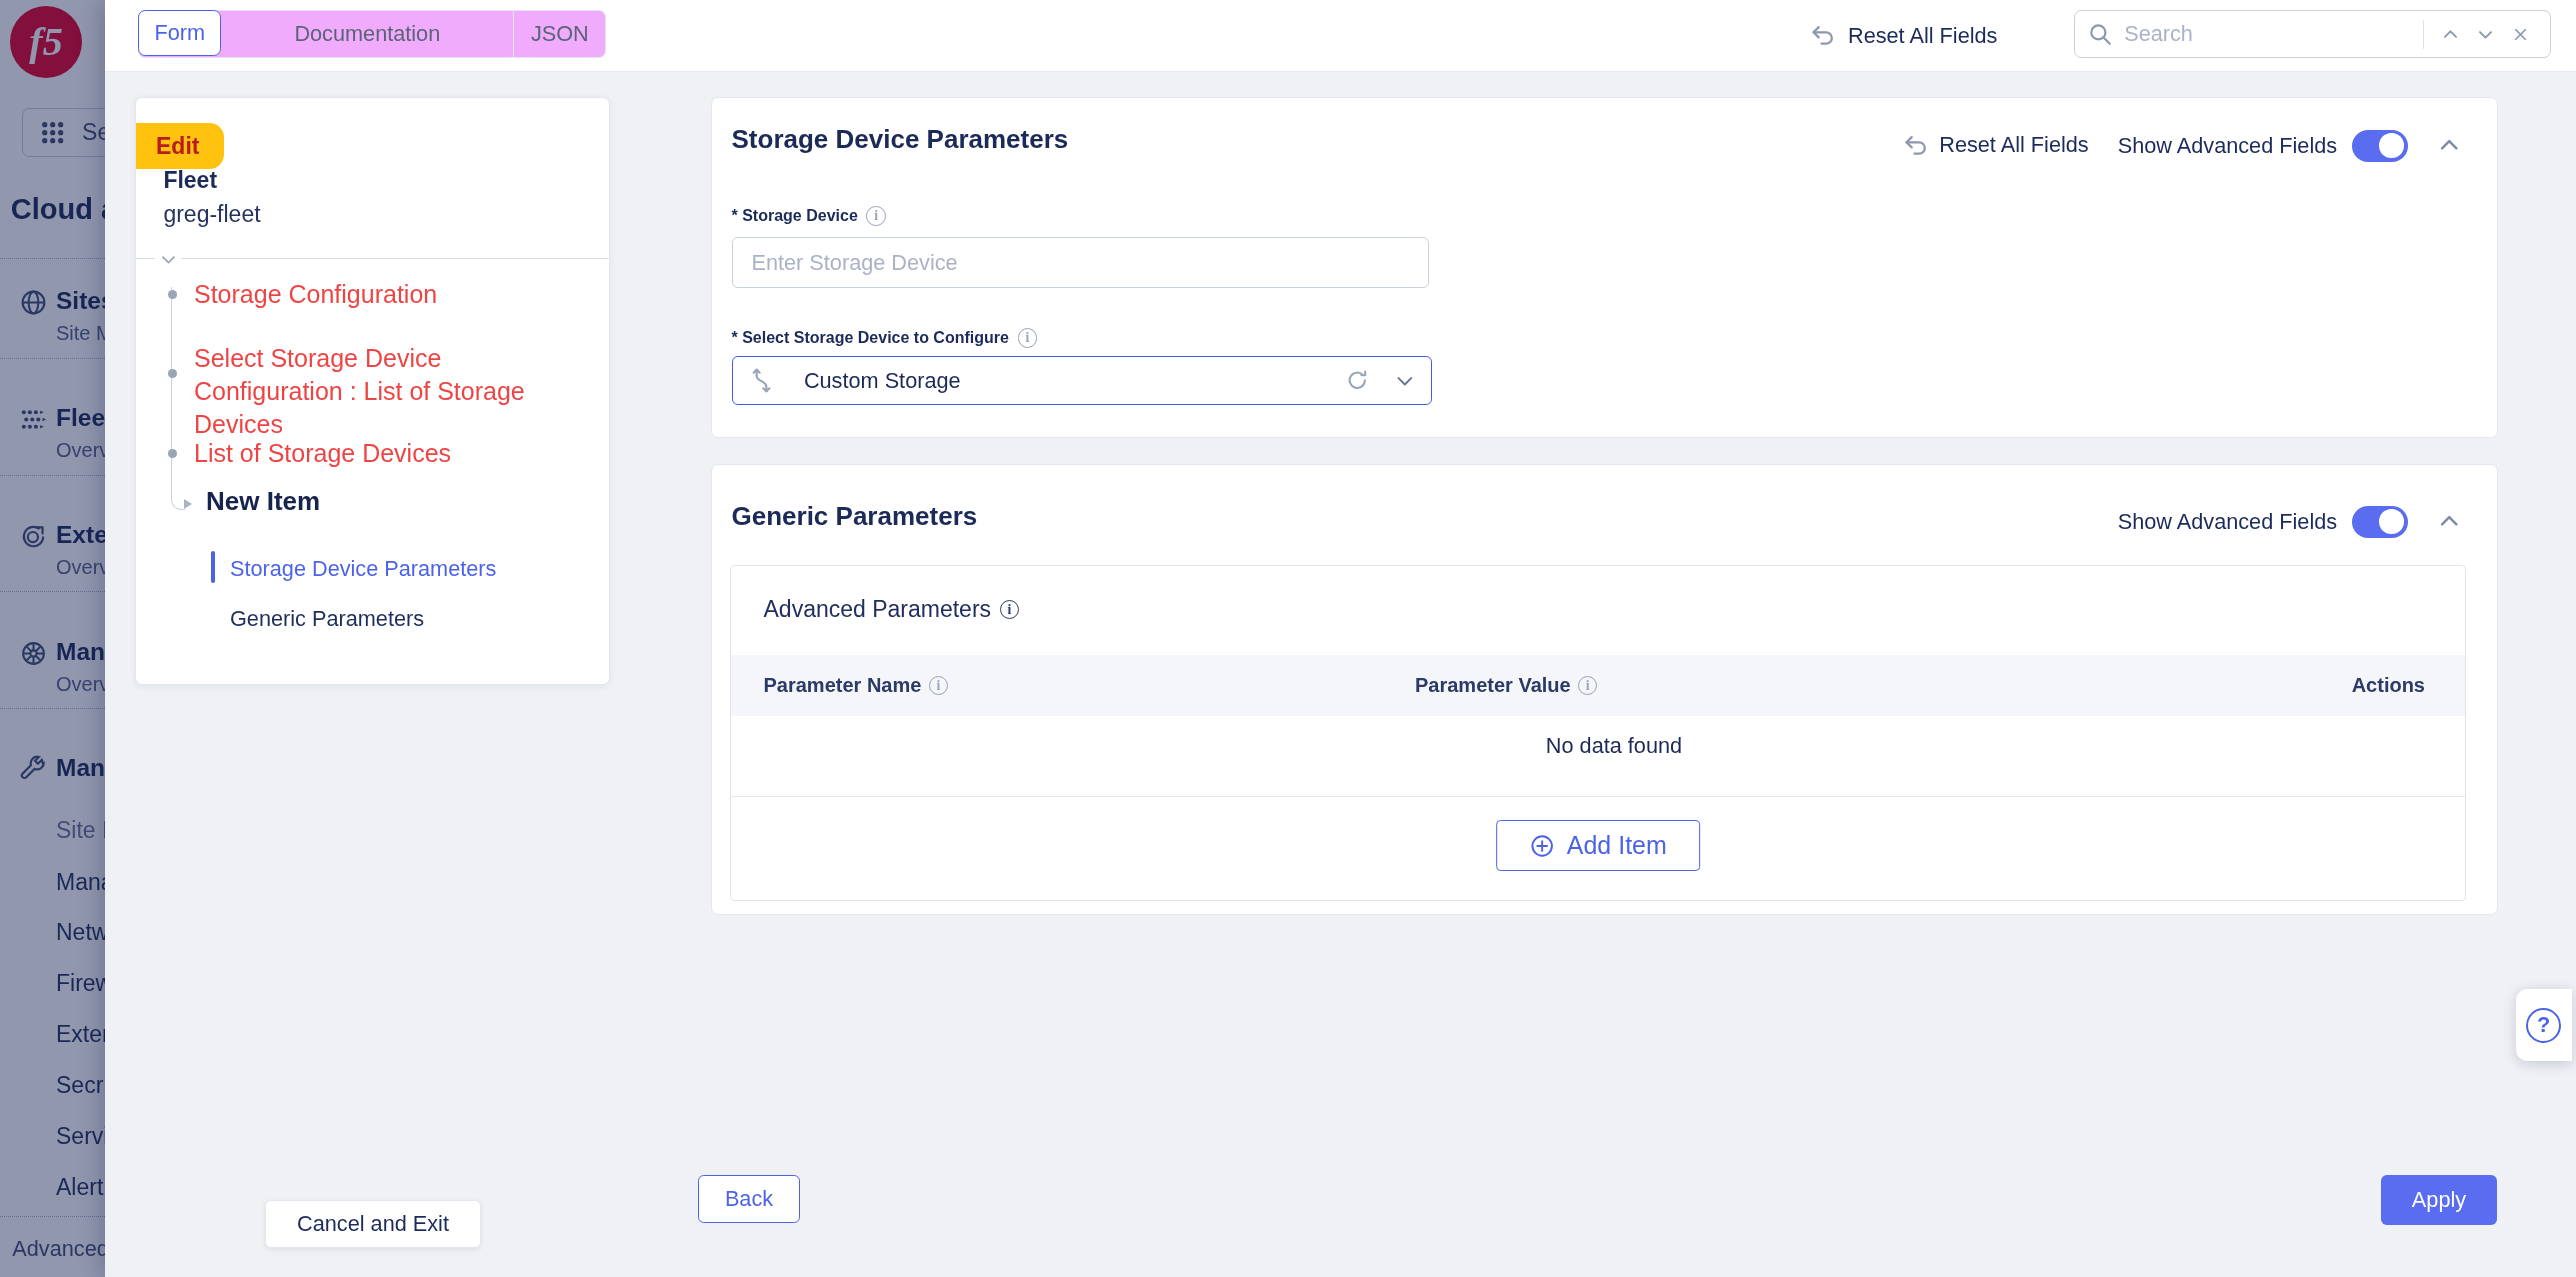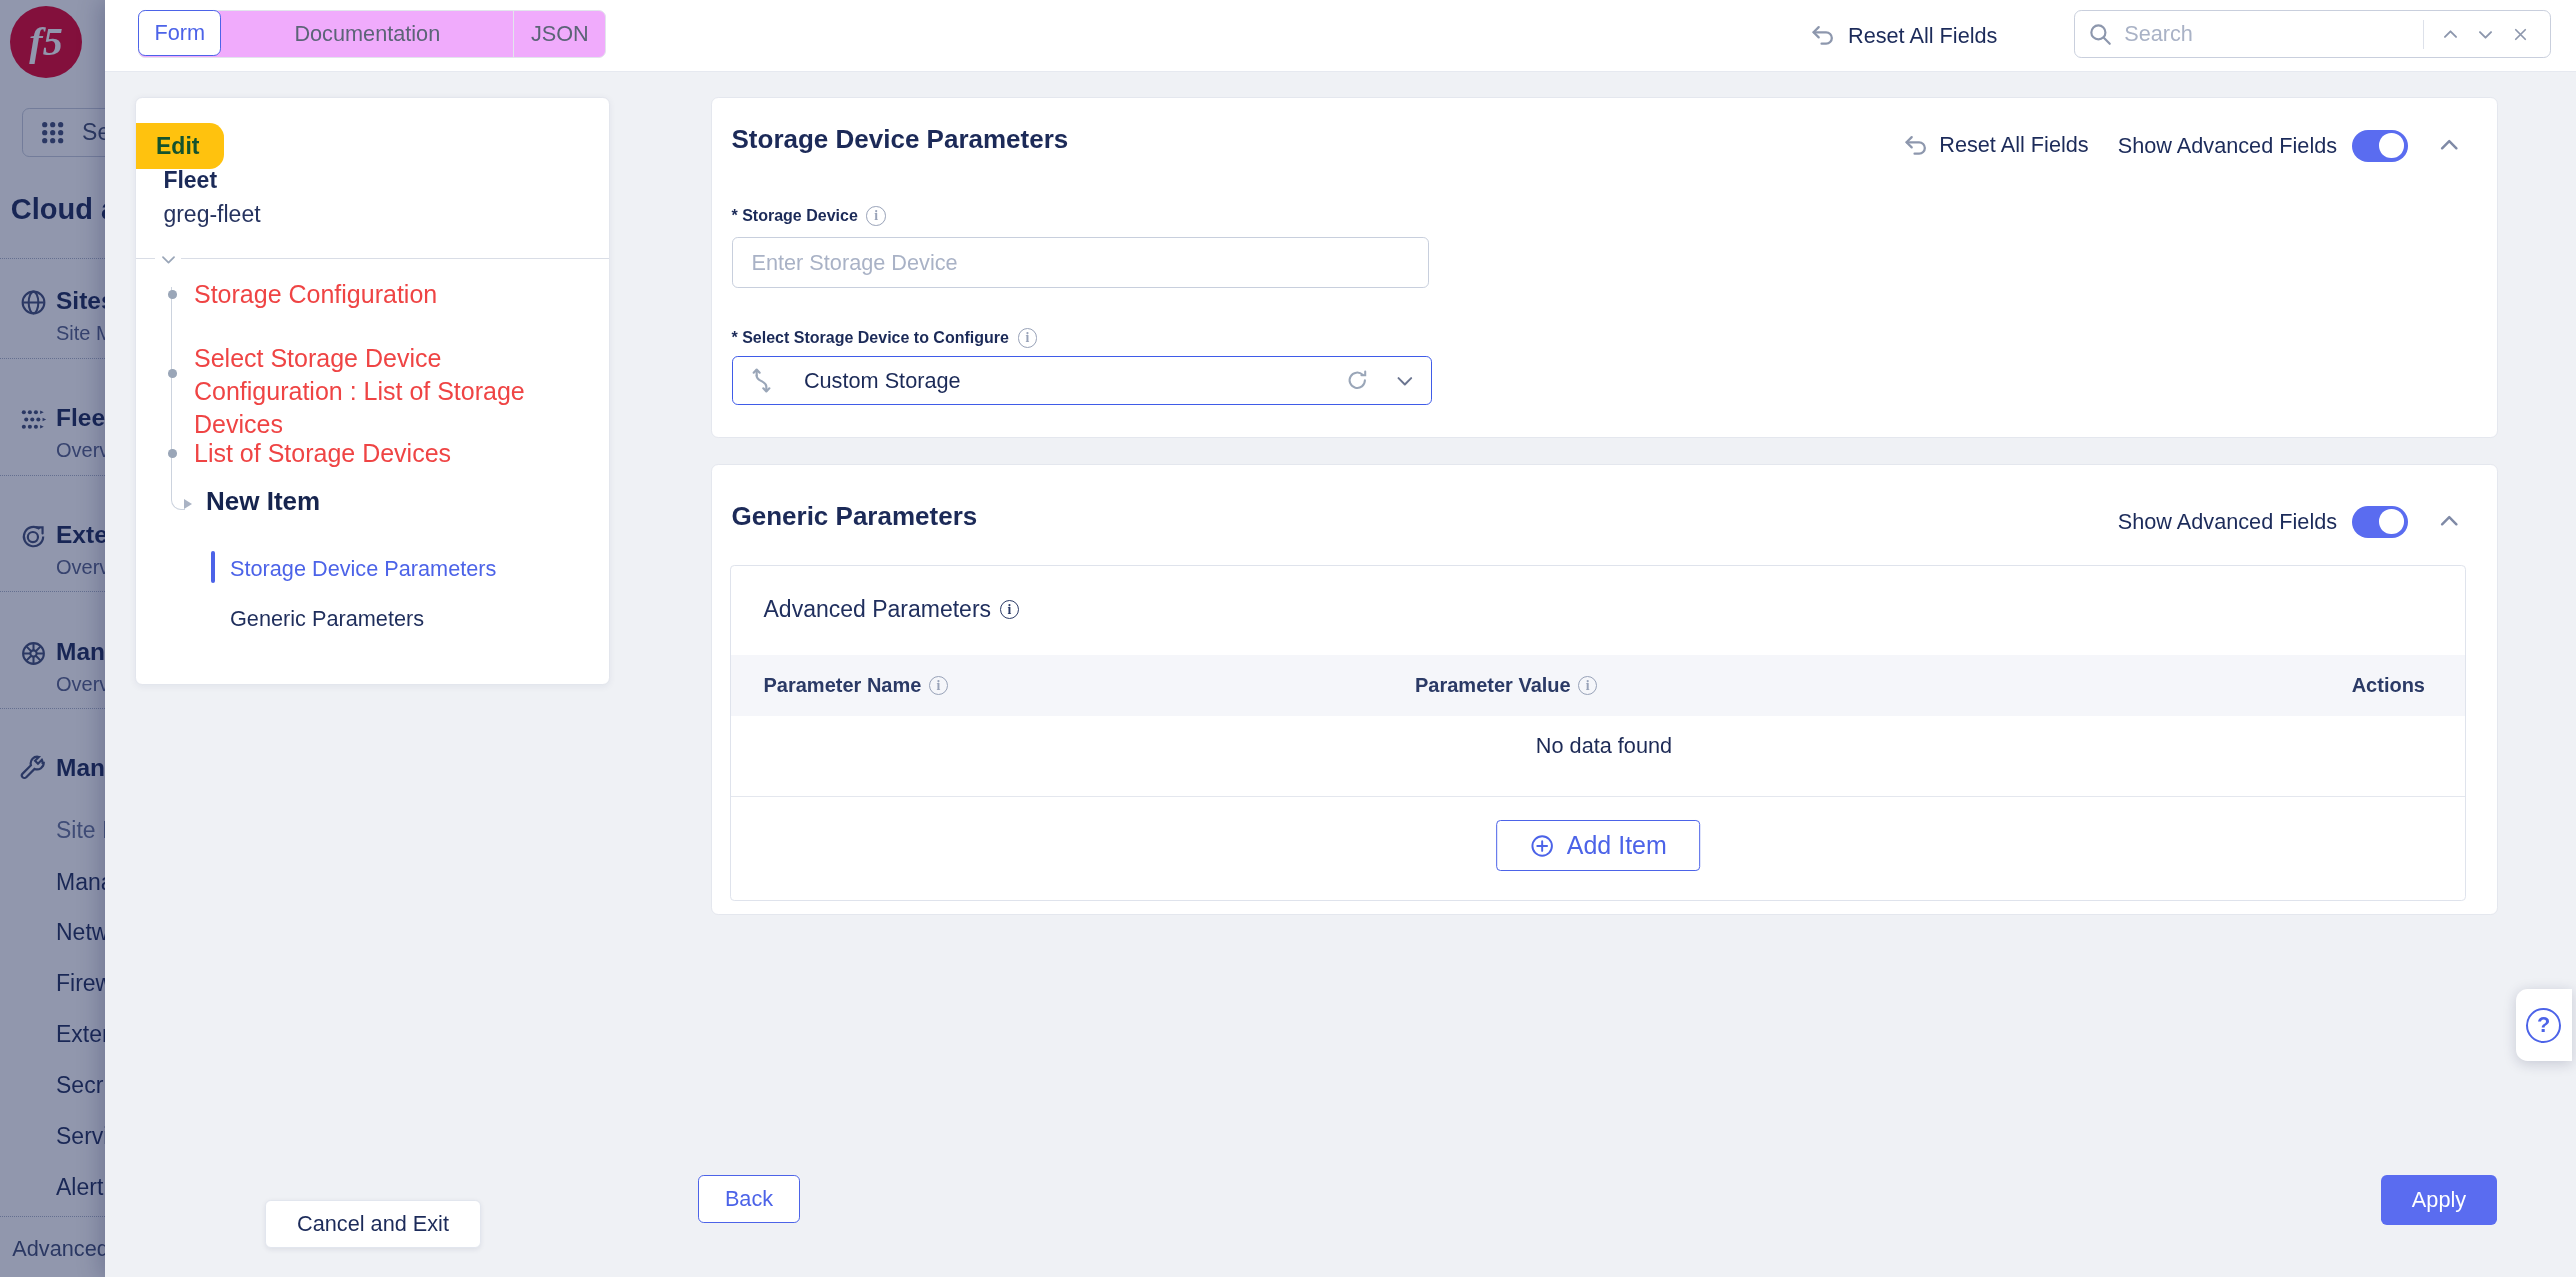--- a/index.html
+++ b/index.html
@@ -52,21 +52,21 @@
                      font-family:"Liberation Sans", sans-serif; background:transparent; }
   .searchbox input::placeholder { color:#a9b2c6; }
   .s-sep { width:0.7px; height:29px; background:#dde1ea; margin:0 10px; }
   .s-btn { width:35px; height:35px; display:flex; align-items:center; justify-content:center; color:#8d97ad; cursor:pointer; flex:none; }
   .s-btn svg { width:19px; height:19px; }
 
   
   .wizard { position:absolute; left:30px; top:97px; width:475px; height:588px; background:#fff; border:0.7px solid #e3e6ed;
             border-radius:7.2px; box-shadow:0 1.4px 7.2px rgba(25,35,80,0.06); }
   .badge { position:absolute; left:0; top:25px; height:46px; background:#ffc20e; border-radius:0 14.4px 14.4px 0;
-           color:#14532d; font-weight:bold; font-size:23px; display:flex; align-items:center; padding:0 24.5px 0 20px; }
+           color:#b91c1c; font-weight:bold; font-size:23px; display:flex; align-items:center; padding:0 24.5px 0 20px; }
   .w-type { position:absolute; left:27.4px; top:69px; font-size:23px; font-weight:bold; color:#1b2a58; }
   .w-name { position:absolute; left:27.4px; top:103px; font-size:23px; color:#26335f; }
   .w-div { position:absolute; left:0; top:160px; width:100%; border-top:0.7px solid #d9dde6; }
   .w-notch { position:absolute; left:19px; top:152px; width:26px; height:19px; background:#fff; display:flex; align-items:center; justify-content:center; color:#9aa6b8; }
   .w-notch svg { width:19px; height:19px; }
   .vline { position:absolute; left:35px; top:189px; width:1.4px; height:204px; background:#ccd3de; }
   .elbow { position:absolute; left:35px; top:383px; width:14.4px; height:29px; border-left:1.4px solid #ccd3de; border-bottom:1.4px solid #ccd3de; border-bottom-left-radius:10px; }
   .tdot { position:absolute; left:32px; width:8.7px; height:8.7px; border-radius:50%; background:#9aa6b8; }
   .arrowhead { position:absolute; left:48px; top:401px; width:0; height:0; border-left:8.7px solid #aab3c4; border-top:5.8px solid transparent; border-bottom:5.8px solid transparent; }
   .step { position:absolute; left:58px; font-size:25px; color:#ef4444; line-height:33px; cursor:pointer; }
@@ -106,21 +106,21 @@
   .ic-refresh svg { width:100%; height:100%; }
   .ic-ddchev { width:21.7px; height:21.7px; color:#6b7590; flex:none; }
   .ic-ddchev svg { width:100%; height:100%; }
 
   
   .advbox { position:absolute; left:18px; top:100px; width:1736px; height:336px; border:0.7px solid #dfe3ec; border-radius:4.3px; background:#fff; }
   .adv-title { position:absolute; left:32.5px; top:30px; display:flex; align-items:center; gap:8.7px; font-size:23px; color:#202f5e; }
   .thead { position:absolute; left:0; top:89px; width:100%; height:61px; background:#f5f6fa; }
   .th { position:absolute; top:0; height:61px; display:flex; align-items:center; gap:7.2px; font-size:20px; font-weight:bold; color:#2b3a66; }
   .th1 { left:32.5px; } .th2 { left:684px; } .th3 { right:40px; }
-  .empty-row { position:absolute; left:6px; top:167px; width:100%; text-align:center; font-size:21.7px; color:#1d2a56; }
+  .empty-row { position:absolute; left:16px; top:167px; width:100%; text-align:center; font-size:21.7px; color:#1d2a56; }
   .row-div { position:absolute; left:0; top:230px; width:100%; border-top:0.7px solid #e4e7ee; }
   .add-btn { position:absolute; left:50%; transform:translateX(-50%); top:254px; height:51px; padding:0 32px;
              border:1.4px solid #4c63e8; border-radius:4.3px; background:#fff; display:flex; align-items:center; gap:11.6px;
              color:#4c63e8; font-size:25px; cursor:pointer; }
   .ic-plus { width:26px; height:26px; color:#4c63e8; flex:none; }
   .ic-plus svg { width:100%; height:100%; }
 
   
   .btn { position:absolute; display:flex; align-items:center; justify-content:center; font-size:21.7px; border-radius:5.8px; cursor:pointer;
          font-family:"Liberation Sans", sans-serif; }

